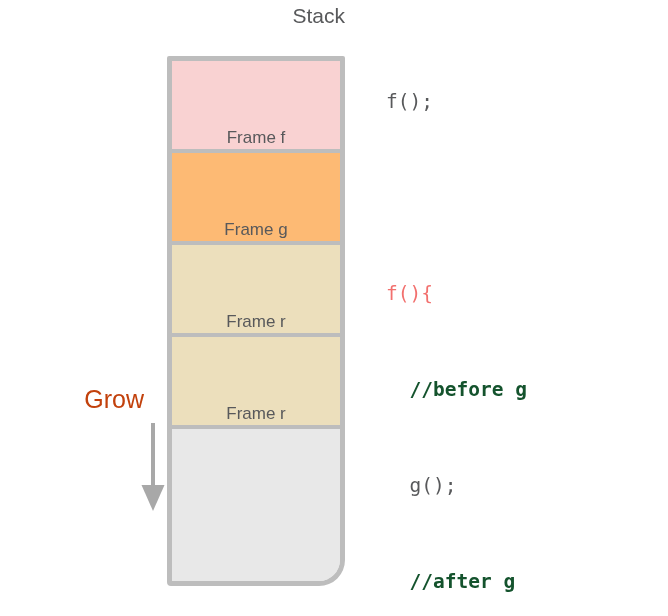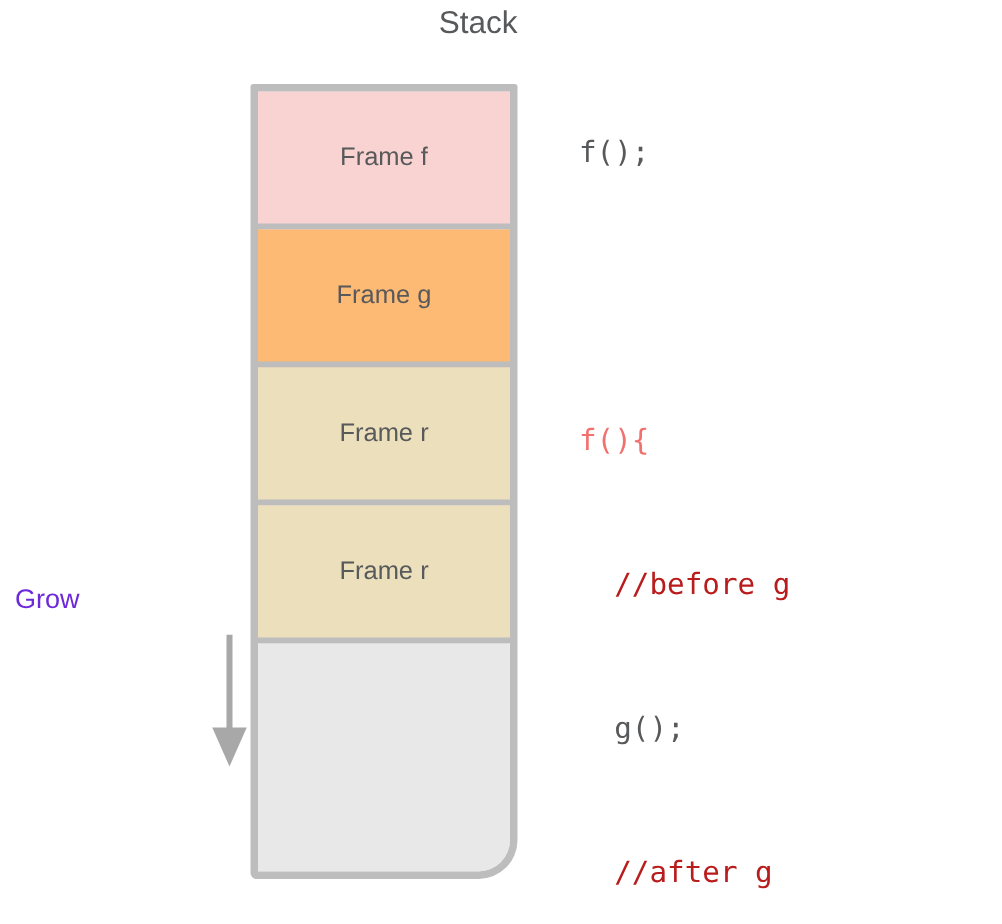--- a/index.html
+++ b/index.html
@@ -45,21 +45,21 @@
   }
 
   .frame {
     position: absolute;
     left: 0;
     width: 100%;
     box-sizing: border-box;
     display: flex;
     flex-direction: column;
     align-items: center;
-    justify-content: center;
+    justify-content: flex-end;
     color: #58595b;
     font-size: 17px;
     line-height: 22px;
     text-align: center;
     border-bottom: 4px solid #bdbdbd;
   }
   .frame .line2 { display: block; }
 
   #frame-f { top: 0px;   height: 92px;  background: #f9d2d2; }
   #frame-g { top: 92px;  height: 92px;  background: #fdba74; }
@@ -71,24 +71,24 @@
     background: #e8e8e8;
     border-bottom: none;
   }
 
   
   #grow-label {
     position: absolute;
     left: 10px;
     top: 385px;
     width: 134px;
-    text-align: left;
-    font-size: 18px;
+    text-align: right;
+    font-size: 25px;
     line-height: 29px;
-    color: #6d28d9;
+    color: #c2410c;
   }
   #grow-arrow {
     position: absolute;
     left: 138px;
     top: 423px;
     width: 30px;
     height: 90px;
   }
 
   
@@ -99,21 +99,21 @@
     width: 282px;
     font-family: "DejaVu Sans Mono", monospace;
     font-size: 19.5px;
     line-height: 32px;
     white-space: pre;
   }
   .code-line { display: block; height: 32px; }
   .code-blank { display: block; height: 32px; }
   .tok-plain { color: #58595b; }
   .tok-fn-f  { color: #f2706e; }
-  .tok-comment { color: #b91c1c; }
+  .tok-comment { color: #14532d; font-weight: bold; }
 </style>
 </head>
 <body>
 
 <div id="stack-title">Stack</div>
 
 <div id="stack-container">
 
   <div class="frame" id="frame-f">
     <span class="line1">Frame f</span>

